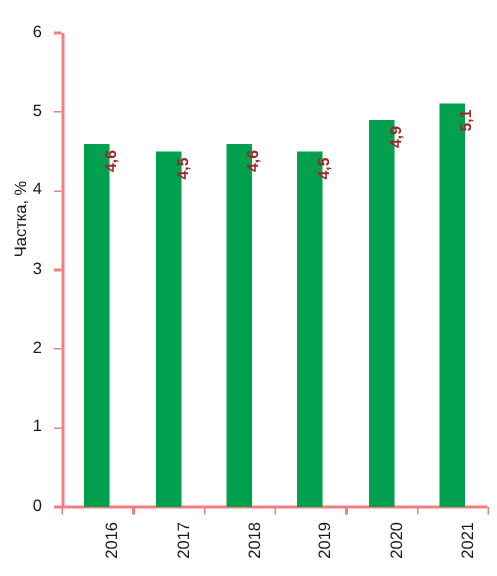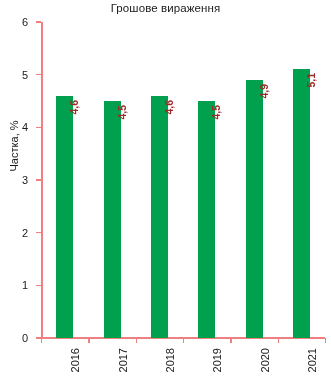--- a/index.html
+++ b/index.html
@@ -116,21 +116,20 @@
     transform-origin: left top;
     transform: rotate(-90deg) translateX(-100%);
     line-height: 1;
   }
 </style>
 </head>
 <body>
 
 <div id="chart-root">
 
-  <div id="chart-title">Грошове вираження</div>
 
   <div id="y-axis-title">Частка, %</div>
 
   <div id="plot-area">
     <div id="y-axis-line"></div>
     <div id="x-axis-line"></div>
     <div id="y-ticks">
         <div class="y-tick" style="top: 315.3px;">
           <div class="y-tick-label" style="top: 0.7px;">0</div>
         </div>

